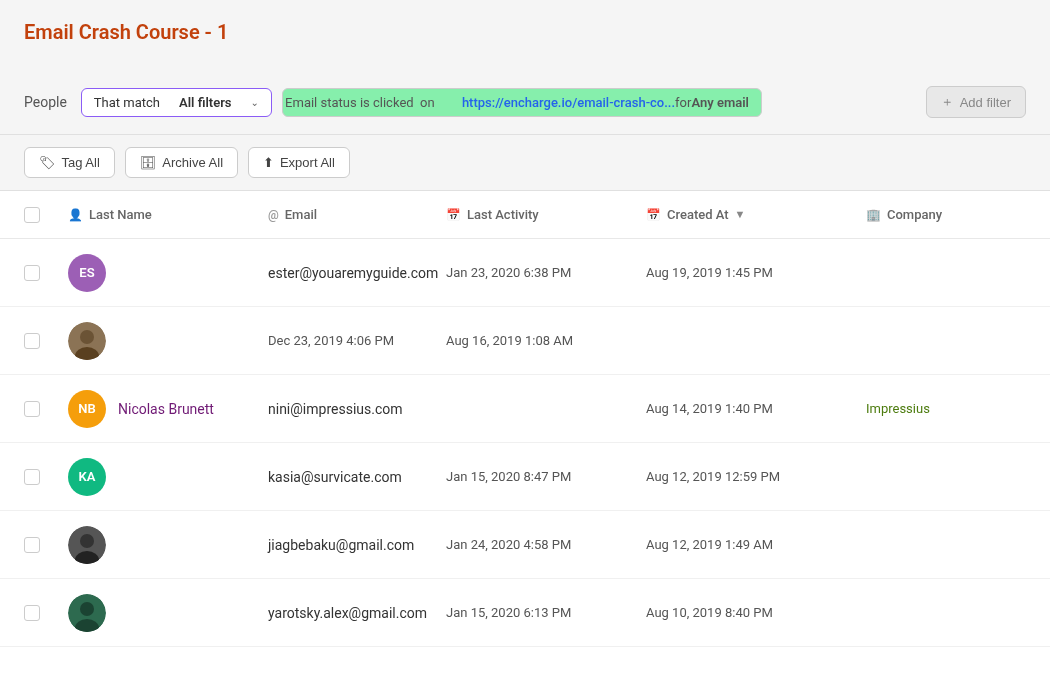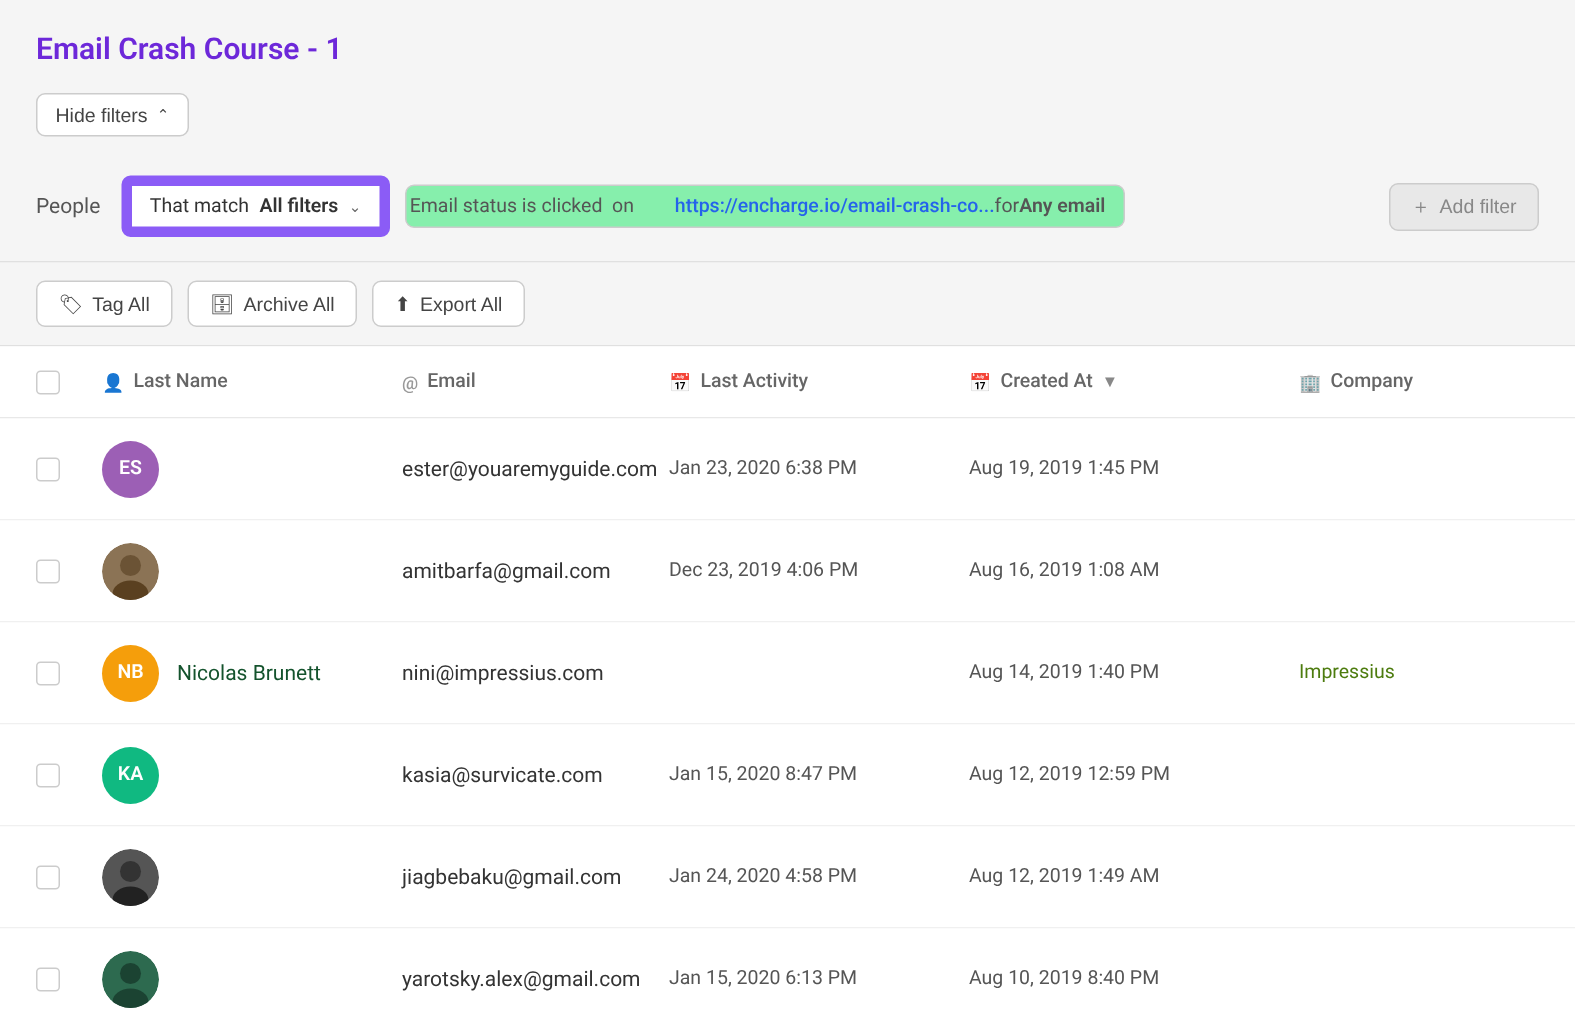--- a/index.html
+++ b/index.html
@@ -21,22 +21,22 @@
     
     .header-section {
       background: #f5f5f5;
       padding: 20px 24px 0 24px;
       border-bottom: 1px solid #e0e0e0;
     }
 
     .page-title {
       font-size: 20px;
       font-weight: 600;
-      color: #6d28d9;
-      margin-bottom: 18px;
+      color: #c2410c;
+      margin-bottom: 30px;
     }
 
     .hide-filters-btn {
       display: inline-flex;
       align-items: center;
       gap: 6px;
       padding: 6px 12px;
       background: #fff;
       border: 1px solid #ccc;
       border-radius: 6px;
@@ -60,24 +60,24 @@
 
     .people-label {
       font-size: 14px;
       color: #555;
       margin-right: 4px;
     }
 
     .filter-pill {
       display: inline-flex;
       align-items: center;
-      gap: 7px;
+      gap: 19px;
       padding: 6px 12px;
       background: #fff;
-      border: 7px solid #8b5cf6;
+      border: 1px solid #8b5cf6;
       border-radius: 6px;
       font-size: 13px;
       cursor: pointer;
       white-space: nowrap;
     }
 
     .filter-pill .bold {
       font-weight: 600;
     }
 
@@ -223,21 +223,21 @@
       align-items: center;
       justify-content: center;
       font-size: 13px;
       font-weight: 600;
       color: #fff;
       overflow: hidden;
     }
 
     .cell-name {
       font-size: 14px;
-      color: #14532d;
+      color: #701a75;
     }
 
     .cell-email {
       font-size: 14px;
       color: #333;
     }
 
     .cell-date {
       font-size: 13px;
       color: #555;
@@ -254,24 +254,20 @@
     }
   </style>
 </head>
 <body>
 
 <div class="page-wrapper">
 
   <div class="header-section">
     <div class="page-title">Email Crash Course - 1</div>
 
-    <button class="hide-filters-btn">
-      <span>Hide filters</span>
-      <span class="chevron-up">⌃</span>
-    </button>
 
     
     <div class="filter-bar">
       <span class="people-label">People</span>
 
       <div class="filter-pill">
         <span>That match</span>
         <span class="bold">All filters</span>
         <span class="chevron-down">⌄</span>
       </div>
@@ -357,21 +353,20 @@
       <div style="display:flex;align-items:center;gap:10px;">
         <div class="avatar">
               <svg width="38" height="38" viewBox="0 0 38 38" xmlns="http://www.w3.org/2000/svg">
       <circle cx="19" cy="19" r="19" fill="#8b7355"></circle>
       <circle cx="19" cy="15" r="7" fill="#6b5335"></circle>
       <ellipse cx="19" cy="34" rx="12" ry="9" fill="#5a4020"></ellipse>
     </svg>
             </div>
         <span class="cell-name"></span>
       </div>
-      <div class="cell-email">amitbarfa@gmail.com</div>
       <div class="cell-date">Dec 23, 2019 4:06 PM</div>
       <div class="cell-date">Aug 16, 2019 1:08 AM</div>
       <div class="cell-company"></div>
     </div>
         <div class="table-row">
       <div class="row-checkbox-cell">
         <input type="checkbox" class="checkbox" style="">
       </div>
       <div style="display:flex;align-items:center;gap:12px;">
         <div class="avatar" style="background:#f59e0b">NB</div>

